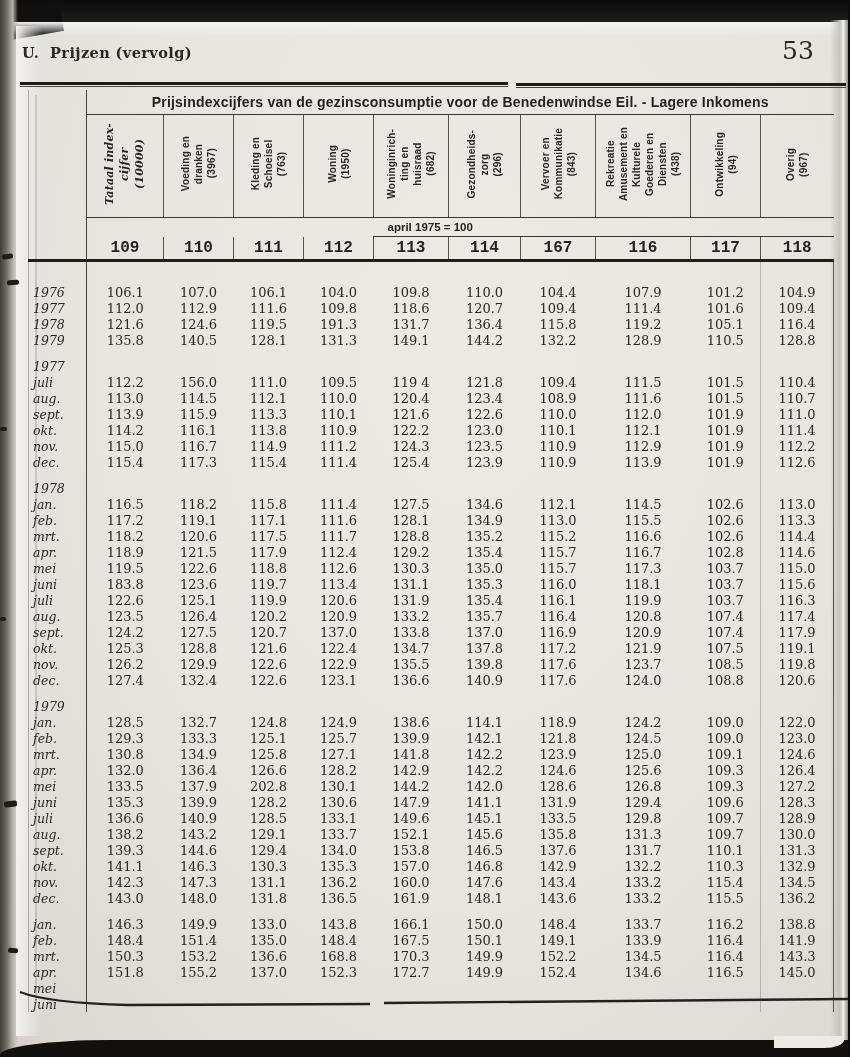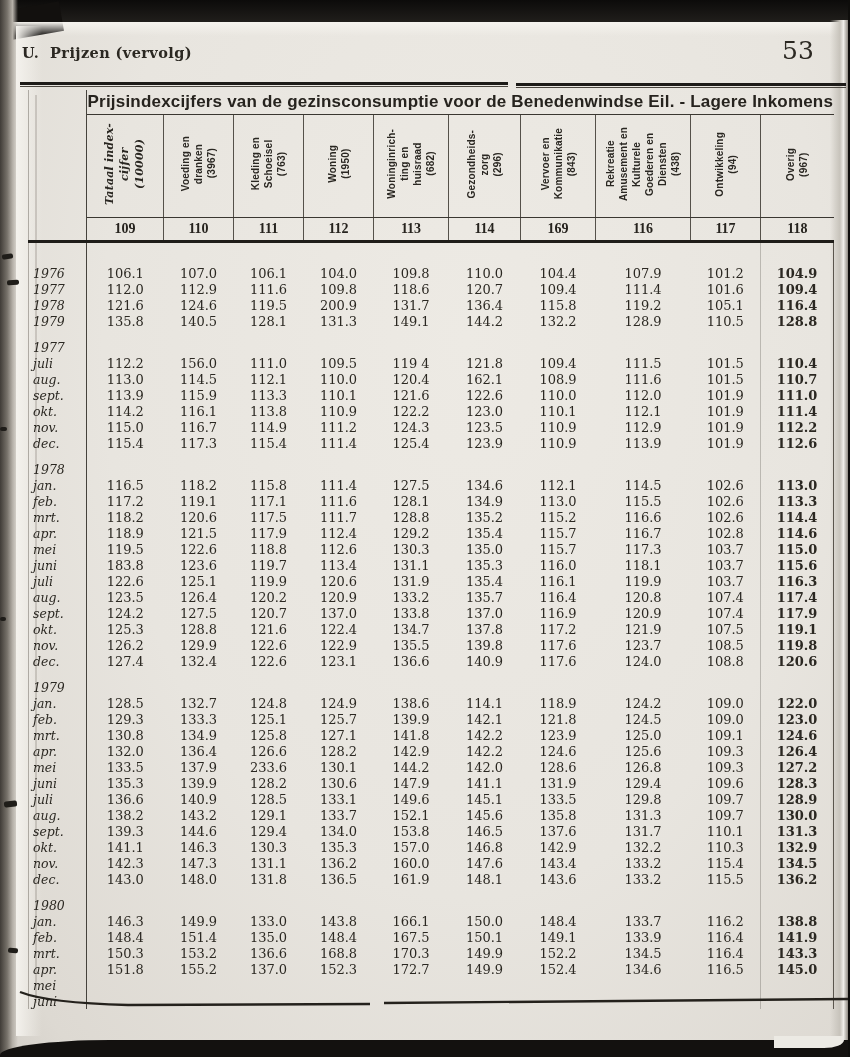--- a/index.html
+++ b/index.html
@@ -22,36 +22,36 @@
   
   .sec-title{position:absolute;left:22px;top:44px;font-weight:bold;font-size:14.5px;letter-spacing:0.4px;white-space:pre;}
   .page-num{position:absolute;left:782px;top:36px;font-size:25px;}
   
   .rule-seg{position:absolute;height:1px;border-top:3px solid #1d1b18;border-bottom:1px solid #4a463f;}
   
   table{position:absolute;left:28px;top:90px;width:805px;border-collapse:collapse;table-layout:fixed;}
   td{padding:0;vertical-align:middle;overflow:hidden;}
   .cell-stub{border-left:1px solid rgba(100,94,84,0.45);border-right:1px solid #45423c;}
   .title-cell{height:24px;border-bottom:1px solid #3a3731;text-align:center;
-    font-family:"Liberation Sans",sans-serif;font-weight:bold;font-size:17px;letter-spacing:0.2px;color:#26231e;}
+    font-family:"Liberation Sans",sans-serif;font-weight:bold;font-size:14px;letter-spacing:0.2px;color:#26231e;}
   .hcell{height:102px;border-left:1px solid #55514a;border-bottom:1px solid #3a3731;text-align:center;}
   .rot{display:inline-block;writing-mode:vertical-rl;transform:rotate(180deg);white-space:pre-line;max-height:98px;
     font-family:"Liberation Sans",sans-serif;font-size:10px;font-weight:bold;line-height:1.3;letter-spacing:0.2px;text-align:center;color:#2a2722;}
   .rot.italic-serif{font-family:"DejaVu Serif",serif;font-style:italic;font-size:11px;line-height:1.35;}
   .note-left{height:18px;}
   .note-right{height:18px;border-bottom:1px solid #3a3731;font-family:"Liberation Sans",sans-serif;
     font-weight:bold;font-size:11.5px;text-align:left;padding-left:14px;color:#26231e;}
   .num-row td{height:22px;border-bottom:3px solid #1f1d19;}
-  .ncell{border-left:1px solid #55514a;text-align:center;font-family:Liberation Serif, serif;font-weight:bold;font-size:14px;color:#26231e;}
+  .ncell{border-left:1px solid #55514a;text-align:center;font-family:Liberation Mono, monospace;font-weight:bold;font-size:16px;color:#26231e;}
   .spacer-big td{height:22px;}
   .spacer-small td{height:10px;}
   .body-row td{height:16px;}
   .lbl{font-style:italic;font-size:12.5px;text-align:left;padding-left:4px;color:#2b2822;}
   .val{font-size:13px;text-align:center;color:#2b2822;}
-  .val.last{border-left:1px solid rgba(70,64,56,0.28);border-right:1px solid #5a554d;font-weight:bold;}
+  .val.last{border-left:1px solid rgba(70,64,56,0.28);border-right:1px solid #5a554d;}
   .filler.last{border-left:1px solid rgba(70,64,56,0.28);border-right:1px solid #5a554d;}
   
   .bottom-rule-svg{position:absolute;left:18px;top:988px;width:832px;height:30px;}
 </style>
 </head>
 <body>
 
 <div id="page">
   <div class="top-band"></div>
   <div class="top-left-blob"></div>
@@ -113,29 +113,34 @@
 Amusement en
 Kulturele
 Goederen en
 Diensten
 (438)</div></td>
           <td class="hcell"><div class="rot">Ontwikkeling
 (94)</div></td>
           <td class="hcell"><div class="rot">Overig
 (967)</div></td>
         </tr>
+        <tr class="note-row">
+          <td class="cell-stub"></td>
+          <td class="note-left" colspan="4"></td>
+          <td class="note-right" colspan="6">april 1975 = 100</td>
+        </tr>
         <tr class="num-row">
           <td class="cell-stub"></td>
           <td class="ncell">109</td>
           <td class="ncell">110</td>
           <td class="ncell">111</td>
           <td class="ncell">112</td>
           <td class="ncell">113</td>
           <td class="ncell">114</td>
-          <td class="ncell">169</td>
+          <td class="ncell">167</td>
           <td class="ncell">116</td>
           <td class="ncell">117</td>
           <td class="ncell">118</td>
         </tr>
         <tr class="spacer-big">
           <td class="cell-stub"></td>
           <td class="filler" colspan="9"></td>
           <td class="filler last"></td>
         </tr>
         <tr class="body-row">
@@ -162,21 +167,21 @@
           <td class="val">109.4</td>
           <td class="val">111.4</td>
           <td class="val">101.6</td>
           <td class="val last">109.4</td>
         </tr>
         <tr class="body-row">
           <td class="cell-stub lbl">1978</td>
           <td class="val">121.6</td>
           <td class="val">124.6</td>
           <td class="val">119.5</td>
-          <td class="val">200.9</td>
+          <td class="val">191.3</td>
           <td class="val">131.7</td>
           <td class="val">136.4</td>
           <td class="val">115.8</td>
           <td class="val">119.2</td>
           <td class="val">105.1</td>
           <td class="val last">116.4</td>
         </tr>
         <tr class="body-row">
           <td class="cell-stub lbl">1979</td>
           <td class="val">135.8</td>
@@ -213,21 +218,21 @@
           <td class="val">101.5</td>
           <td class="val last">110.4</td>
         </tr>
         <tr class="body-row">
           <td class="cell-stub lbl">aug.</td>
           <td class="val">113.0</td>
           <td class="val">114.5</td>
           <td class="val">112.1</td>
           <td class="val">110.0</td>
           <td class="val">120.4</td>
-          <td class="val">162.1</td>
+          <td class="val">123.4</td>
           <td class="val">108.9</td>
           <td class="val">111.6</td>
           <td class="val">101.5</td>
           <td class="val last">110.7</td>
         </tr>
         <tr class="body-row">
           <td class="cell-stub lbl">sept.</td>
           <td class="val">113.9</td>
           <td class="val">115.9</td>
           <td class="val">113.3</td>
@@ -503,21 +508,21 @@
           <td class="val">142.2</td>
           <td class="val">124.6</td>
           <td class="val">125.6</td>
           <td class="val">109.3</td>
           <td class="val last">126.4</td>
         </tr>
         <tr class="body-row">
           <td class="cell-stub lbl">mei</td>
           <td class="val">133.5</td>
           <td class="val">137.9</td>
-          <td class="val">233.6</td>
+          <td class="val">202.8</td>
           <td class="val">130.1</td>
           <td class="val">144.2</td>
           <td class="val">142.0</td>
           <td class="val">128.6</td>
           <td class="val">126.8</td>
           <td class="val">109.3</td>
           <td class="val last">127.2</td>
         </tr>
         <tr class="body-row">
           <td class="cell-stub lbl">juni</td>
@@ -605,25 +610,20 @@
           <td class="val">136.5</td>
           <td class="val">161.9</td>
           <td class="val">148.1</td>
           <td class="val">143.6</td>
           <td class="val">133.2</td>
           <td class="val">115.5</td>
           <td class="val last">136.2</td>
         </tr>
         <tr class="spacer-small">
           <td class="cell-stub"></td>
-          <td class="filler" colspan="9"></td>
-          <td class="filler last"></td>
-        </tr>
-        <tr class="body-row">
-          <td class="cell-stub lbl">1980</td>
           <td class="filler" colspan="9"></td>
           <td class="filler last"></td>
         </tr>
         <tr class="body-row">
           <td class="cell-stub lbl">jan.</td>
           <td class="val">146.3</td>
           <td class="val">149.9</td>
           <td class="val">133.0</td>
           <td class="val">143.8</td>
           <td class="val">166.1</td>

